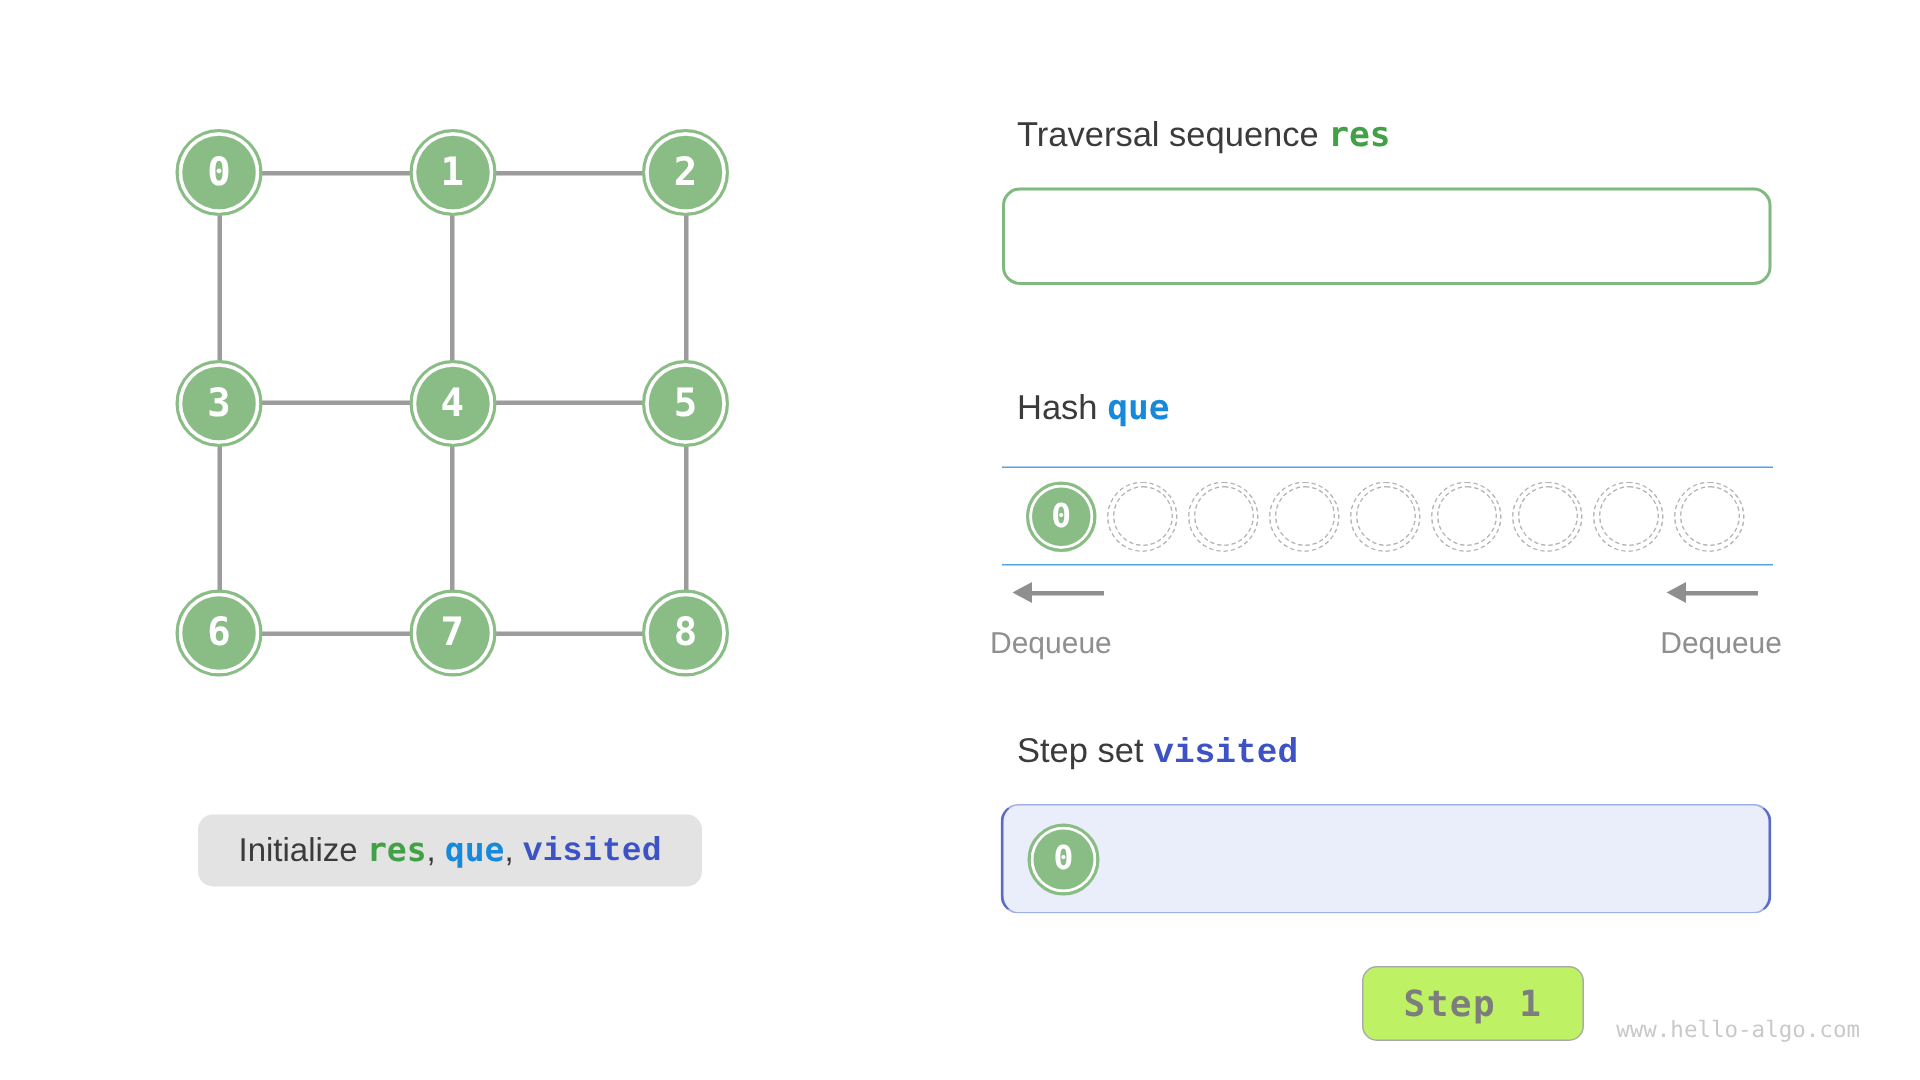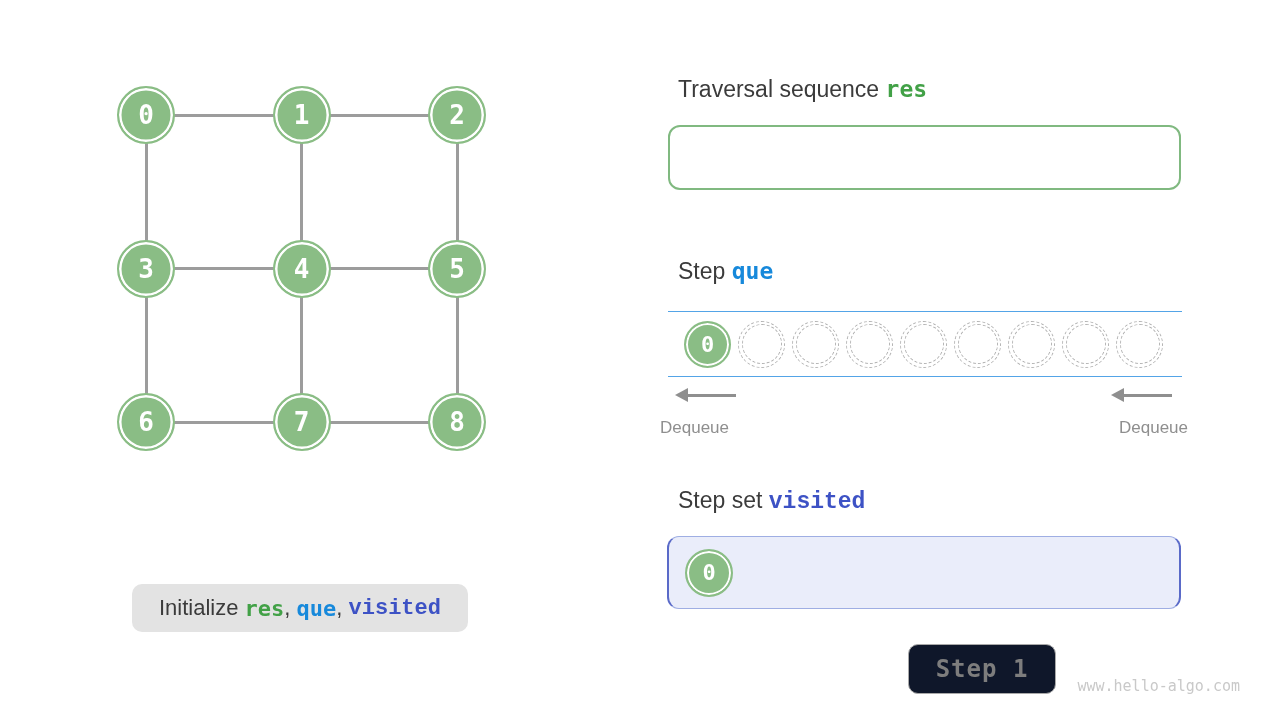--- a/index.html
+++ b/index.html
@@ -71,47 +71,47 @@
     color: #ffffff; font-family: "DejaVu Sans Mono", monospace;
     font-size: 22px; font-weight: bold;
   }
   .arrow { position: absolute; width: 62px; height: 14px; top: 388px; }
   .arrow .shaft { position: absolute; left: 10px; right: 1px; top: 5.5px; height: 3px; background: var(--label-gray); }
   .arrow .head {
     position: absolute; left: 0; top: 0; width: 0; height: 0;
     border-top: 7px solid transparent; border-bottom: 7px solid transparent;
     border-right: 13px solid var(--label-gray);
   }
-  .qlabel { position: absolute; top: 418px; font-size: 17px; color: var(--label-gray); }
+  .qlabel { position: absolute; top: 418px; font-size: 20px; color: var(--label-gray); }
 
   
   .hash-box {
     position: absolute; left: 667px; top: 536px; width: 514px; height: 73px;
     background: var(--hash-bg);
     border: 2px solid var(--hash-border);
     border-top-width: 1px; border-bottom-width: 1px;
     border-top-color: #9FAEE3; border-bottom-color: #9FAEE3;
     border-radius: 12px;
     display: flex; align-items: center; gap: 8px; padding-left: 16px;
   }
   .hash-node { width: 48px; height: 48px; border-radius: 50%; flex: 0 0 auto; }
 
   
   .caption {
     position: absolute; left: 132px; top: 543px; width: 336px; height: 48px;
     background: var(--caption-bg); border-radius: 10px;
     display: flex; align-items: center; justify-content: center;
-    font-size: 22px; white-space: pre; margin-top: 41px;
+    font-size: 22px; white-space: pre;
   }
   .caption .mono { font-size: 22px; }
 
   
   .step-btn {
     position: absolute; left: 908px; top: 644px; width: 148px; height: 50px;
-    background: #0f172a; border: 1.5px solid #A9A9A9; border-radius: 10px;
+    background: #bef264; border: 1.5px solid #A9A9A9; border-radius: 10px;
     color: #7D7D7D; font-family: "DejaVu Sans Mono", monospace;
     font-size: 24px; font-weight: bold; letter-spacing: 1px;
     display: flex; align-items: center; justify-content: center; cursor: pointer;
   }
   .watermark {
     position: absolute; right: 40px; top: 677px;
     font-family: "DejaVu Sans Mono", monospace; font-size: 15px; color: #C9C9C9;
   }
 </style>
 </head>
@@ -140,21 +140,21 @@
     <div class="gnode" style="left: 272.5px; top: 393px;">7</div>
     <div class="gnode" style="left: 428px; top: 393px;">8</div>
   </div>
 
 <div class="sec-title" style="top: 76px;">
   <span>Traversal sequence </span><span class="mono green">res</span>
 </div>
 <div class="res-box" id="res-box"></div>
 
 <div class="sec-title" style="top: 258px;">
-  <span>Step </span><span class="mono blue">que</span>
+  <span>Hash </span><span class="mono blue">que</span>
 </div>
 <div class="queue-strip" id="queue-strip">
     <div class="slot filled">0</div>
     <div class="slot empty"></div>
     <div class="slot empty"></div>
     <div class="slot empty"></div>
     <div class="slot empty"></div>
     <div class="slot empty"></div>
     <div class="slot empty"></div>
     <div class="slot empty"></div>

